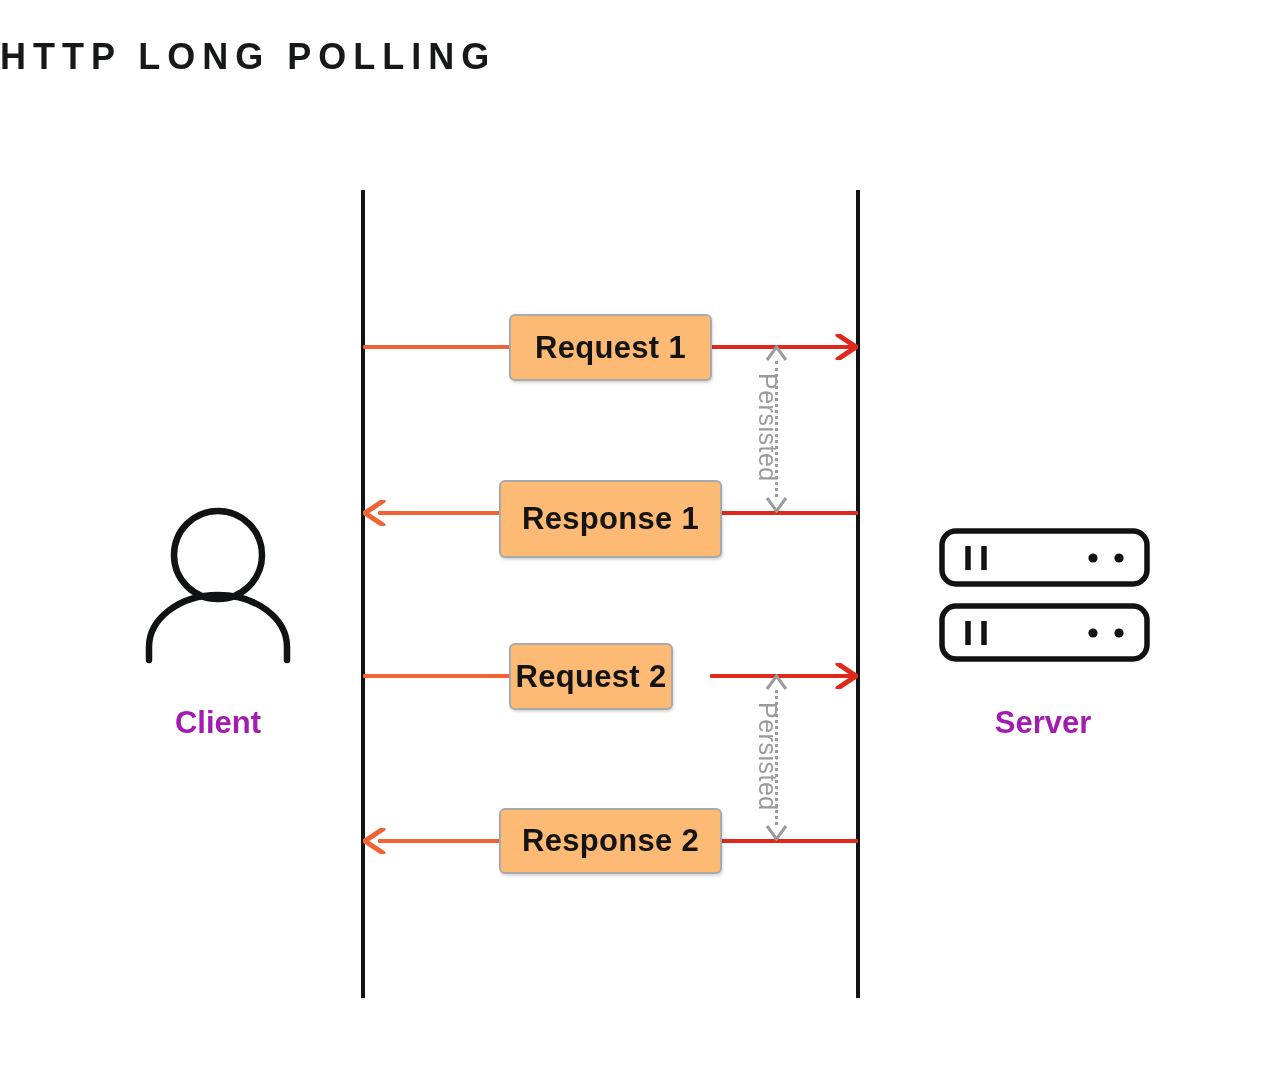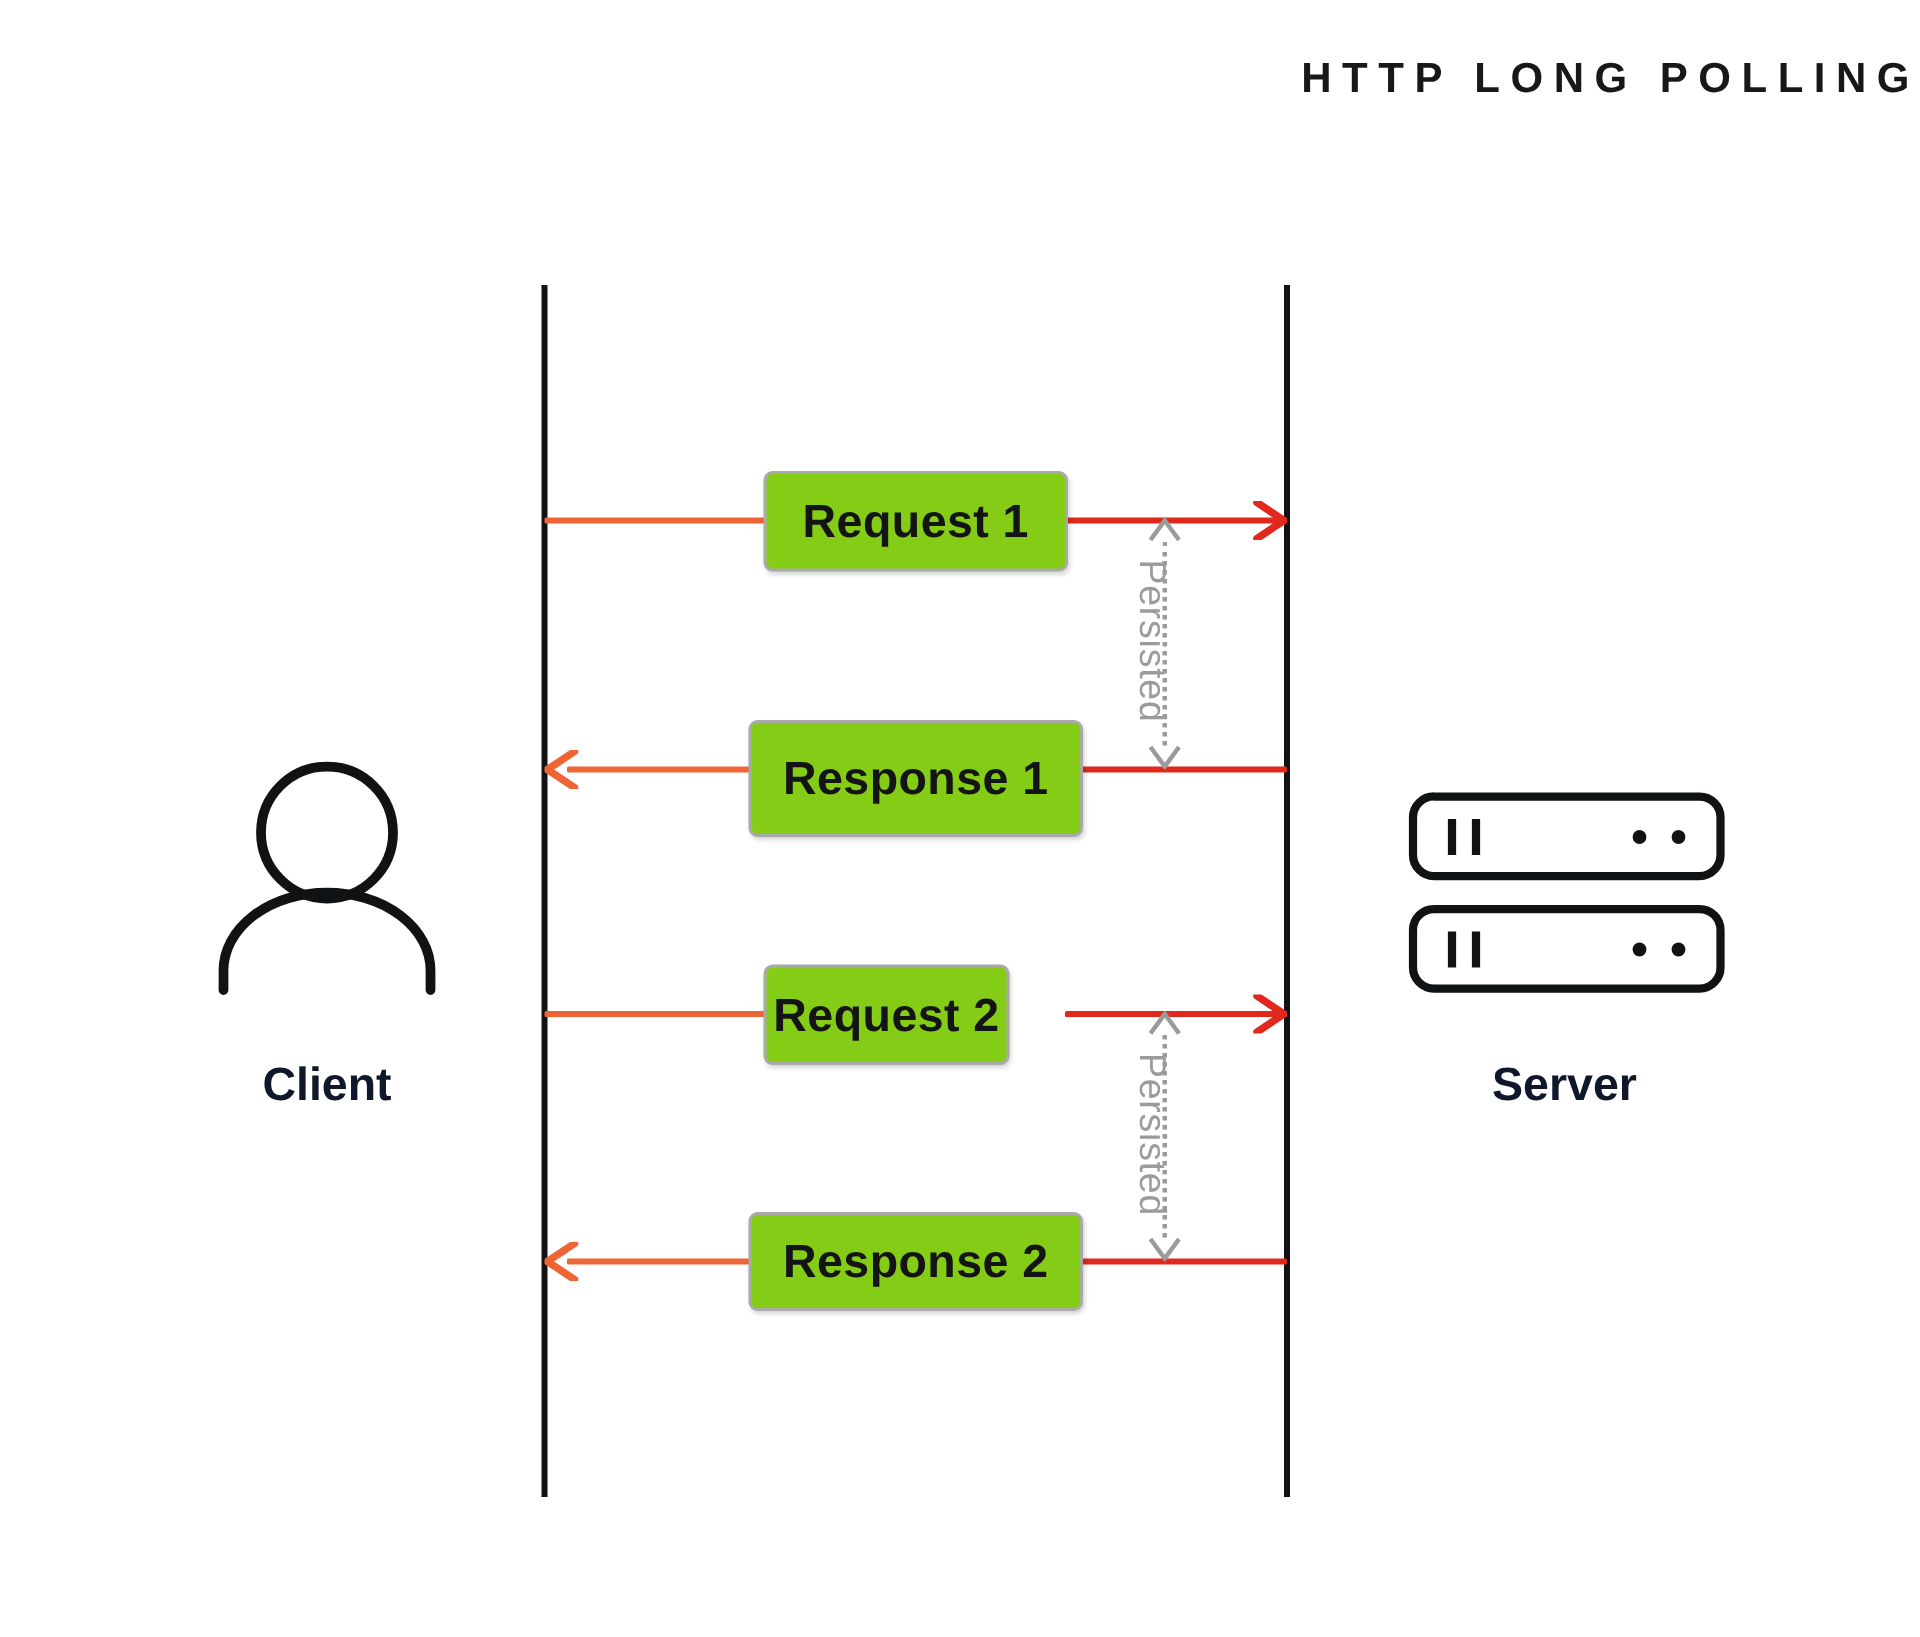--- a/index.html
+++ b/index.html
@@ -15,22 +15,22 @@
     font-family: "Liberation Sans", sans-serif;
     color: #1a1a1a;
   }
 
   
   #diagram-title {
     position: absolute;
     top: 36px;
     left: 0;
     width: 1280px;
-    text-align: right;
-    font-size: 28px;
+    text-align: left;
+    font-size: 36px;
     font-weight: bold;
     letter-spacing: 7px;
     color: #17181a;
     white-space: nowrap;
   }
 
   
   .lifeline {
     position: absolute;
     width: 4px;
@@ -49,21 +49,21 @@
     width: 180px;
     height: 160px;
   }
   #client-label, #server-label {
     position: absolute;
     top: 705px;
     width: 260px;
     text-align: center;
     font-size: 31px;
     font-weight: bold;
-    color: #0f172a;
+    color: #a21caf;
   }
   #client-label { left: 88px; }
   #server-label { left: 913px; }
 
   
   #server-actor {
     position: absolute;
     left: 930px;
     top: 518px;
     width: 230px;
@@ -82,21 +82,21 @@
   .arrowhead {
     position: absolute;
     width: 26px;
     height: 26px;
   }
 
   
   .msg-box {
     position: absolute;
     box-sizing: border-box;
-    background: #84cc16;
+    background: #fdba74;
     border: 2px solid #a9a9a9;
     border-radius: 6px;
     box-shadow: 1px 2px 3px rgba(0,0,0,0.16);
     display: flex;
     align-items: center;
     justify-content: center;
     font-size: 31px;
     font-weight: bold;
     color: #141414;
     letter-spacing: 0.3px;

